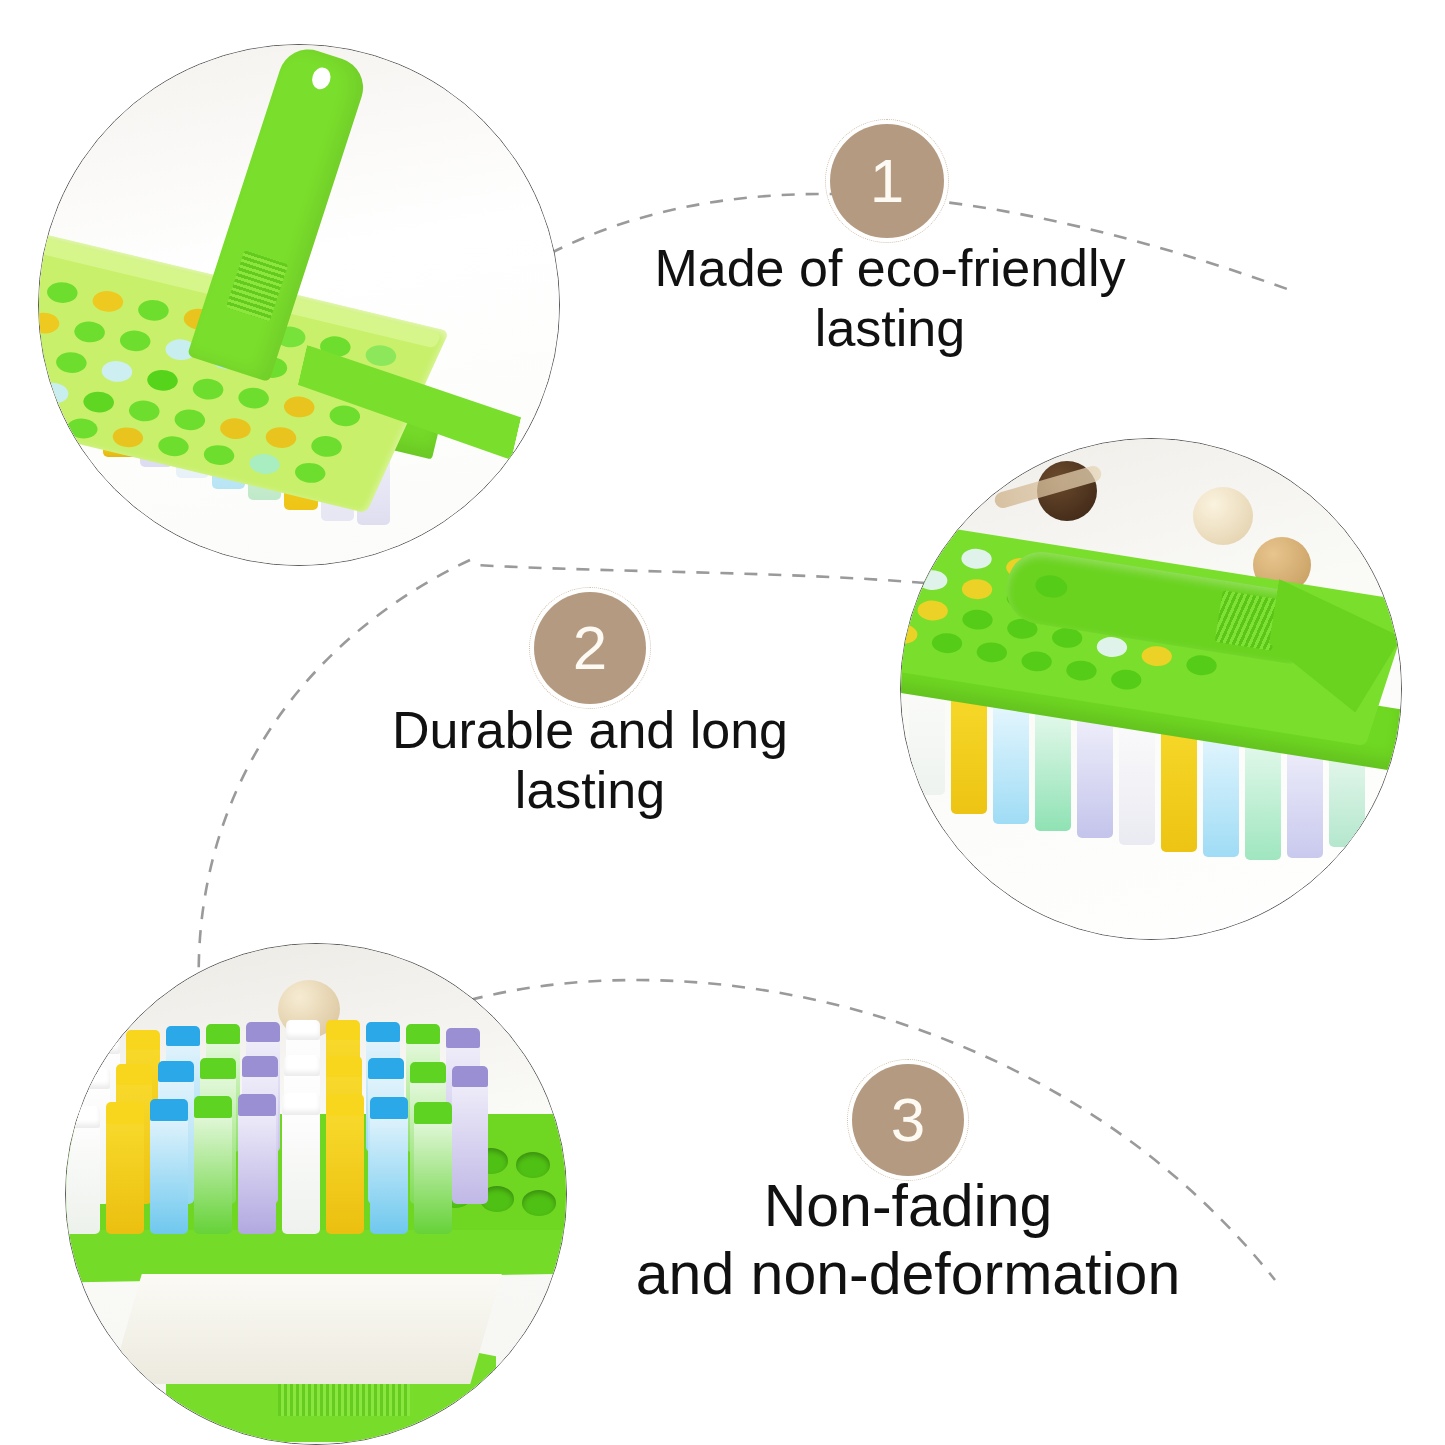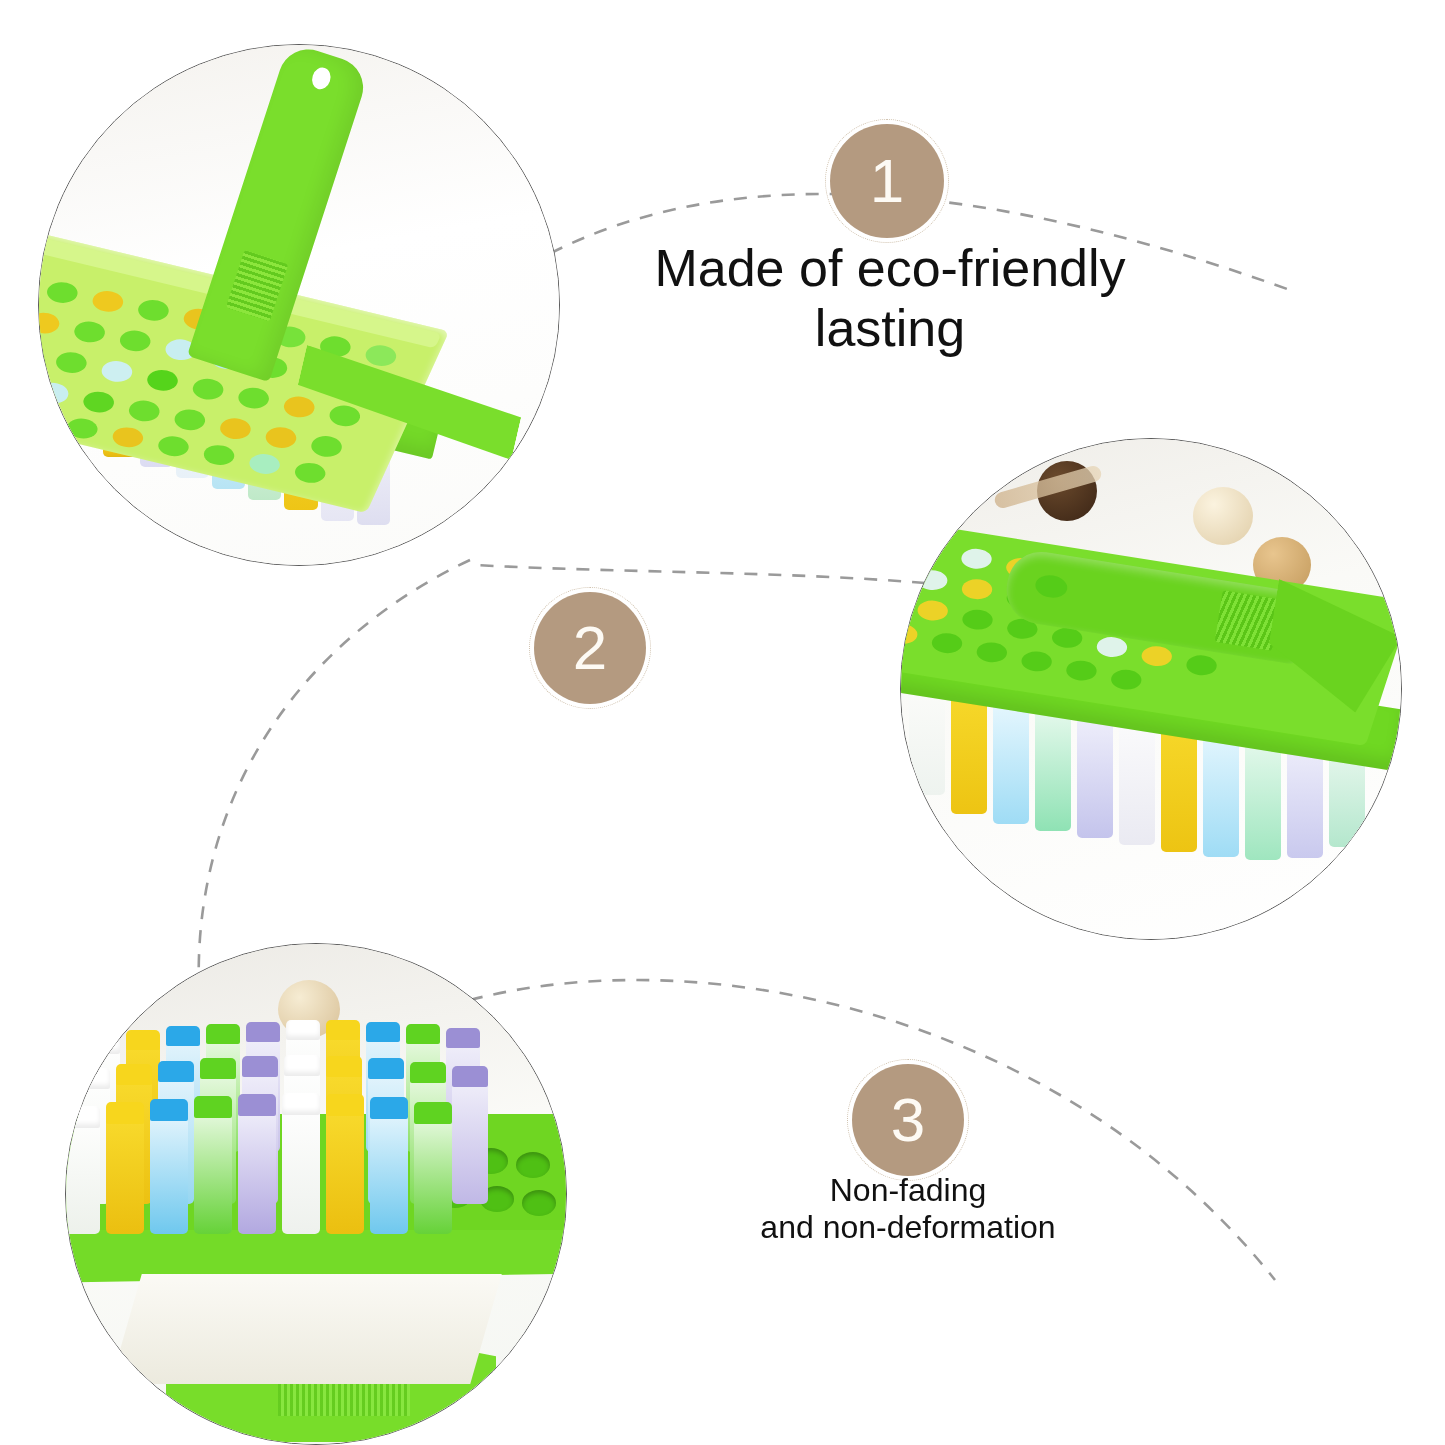--- a/index.html
+++ b/index.html
@@ -333,22 +333,24 @@
     <span class="num">1</span>
   </div>
   <div class="caption" style="left:570px;top:238px;width:640px;font-size:52px;">Made of eco-friendly
 lasting</div>
 
   <div class="badge" style="left:534px;top:592px;width:112px;height:112px;
               background:#b49a80;font-size:62px;">
     <span class="ring"></span>
     <span class="num">2</span>
   </div>
+  <div class="caption" style="left:270px;top:700px;width:640px;font-size:52px;">Durable and long
+lasting</div>
 
   <div class="badge" style="left:852px;top:1064px;width:112px;height:112px;
               background:#b49a80;font-size:62px;">
     <span class="ring"></span>
     <span class="num">3</span>
   </div>
-  <div class="caption" style="left:588px;top:1172px;width:640px;font-size:32px;">Non-fading
+  <div class="caption" style="left:588px;top:1172px;width:640px;font-size:59px;">Non-fading
 and non-deformation</div>
 
 </div>
 
 </body></html>

